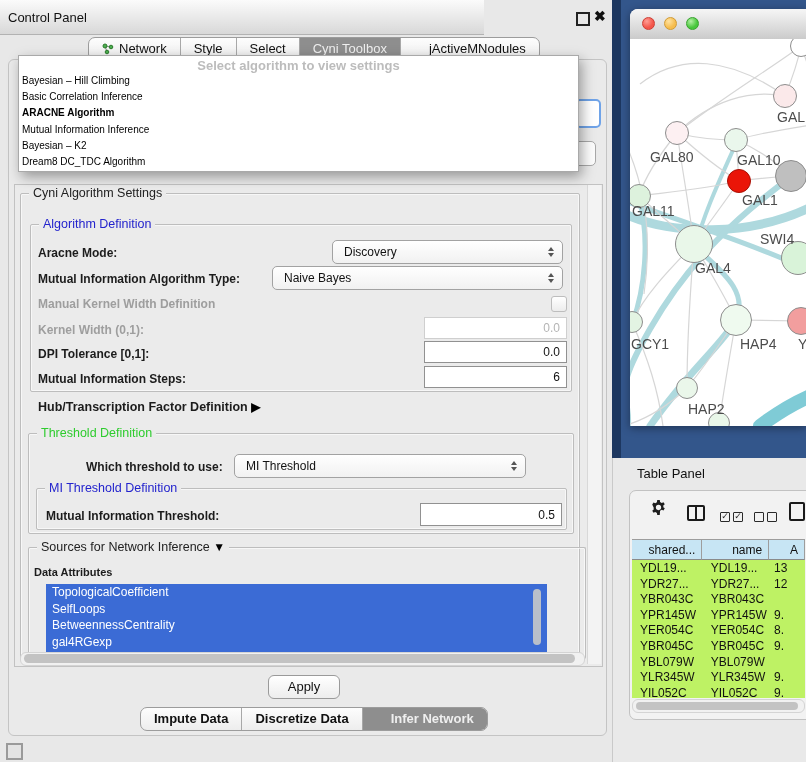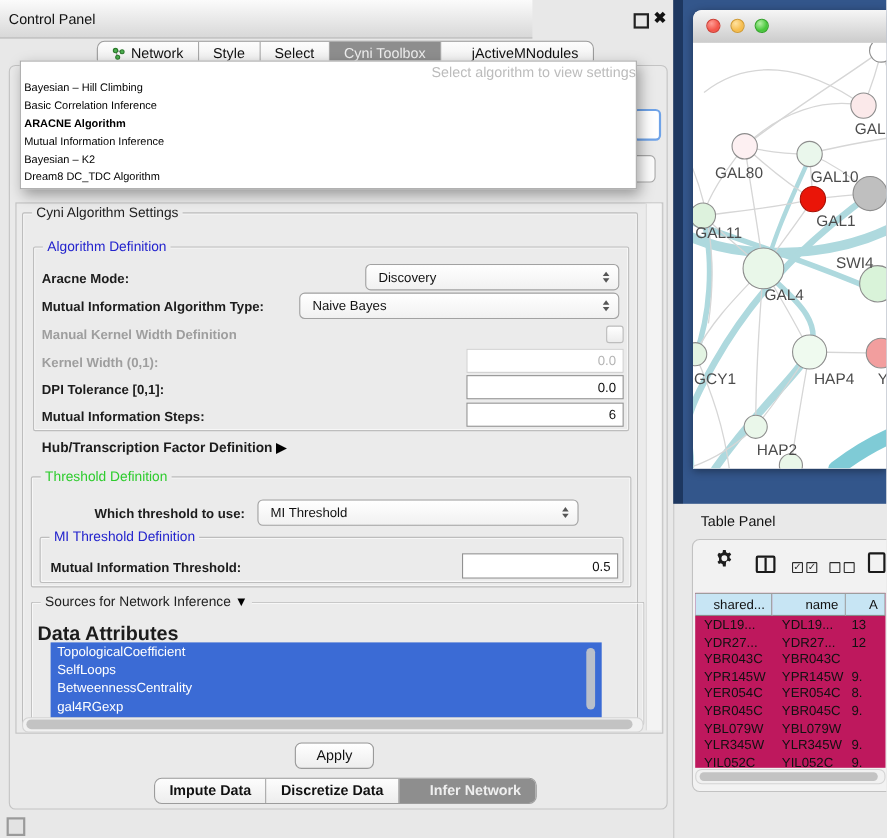--- a/index.html
+++ b/index.html
@@ -20,21 +20,21 @@
   .tab.sel{background:#8e8e8e;color:#efefef;}
   #top-tabs{left:88px;top:37px;}
   #bottom-tabs{left:140px;top:707px;font-weight:bold;}
   #bottom-tabs .tab{font-weight:bold;}
   
   #inner-panel{position:absolute;left:8px;top:59px;width:597px;height:675px;background:#eaeaea;
     border:1px solid #c4c4c4;border-radius:6px;}
   
   #algo-dd{position:absolute;left:18px;top:55px;width:559px;height:115px;background:#fff;
     border:1px solid #a9a9a9;box-shadow:3px 5px 12px rgba(0,0,0,.35);z-index:40;}
-  #dd-prompt{text-align:right;color:#bcbcbc;font-size:13px;padding-top:2px;height:15px;}
+  #dd-prompt{text-align:center;color:#bcbcbc;font-size:13px;padding-top:2px;height:15px;font-weight:bold;}
   .dd-item{font-size:10px;color:#000;padding:1px 0 1px 3px;height:14.2px;line-height:14px;white-space:nowrap;}
   .dd-item.bold{font-weight:bold;}
   
   #combo-sliver1{position:absolute;left:575px;top:99px;width:22px;height:25px;background:#fff;border:2px solid #6fa3e8;border-radius:5px;z-index:5;}
   #combo-sliver2{position:absolute;left:572px;top:141px;width:22px;height:23px;background:#fcfcfc;border:1px solid #a8a8a8;border-radius:5px;z-index:5;}
   
   #settings-outer{position:absolute;left:14px;top:184px;width:587px;height:481px;background:#ebebeb;border:1px solid #c2c2c2;}
   .group{position:absolute;border:1px solid #bdbdbd;border-radius:2px;box-shadow:inset 0 0 0 1px rgba(255,255,255,.6);}
   .gtitle{position:absolute;top:-8px;left:8px;background:#ebebeb;padding:0 4px;font-size:12.5px;color:#222;white-space:nowrap;}
   .gtitle.blue{color:#2323cd;}
@@ -75,21 +75,21 @@
   .node{position:absolute;border-radius:50%;border:1.5px solid #8d8d8d;box-sizing:border-box;}
   .nlabel{position:absolute;font-size:14px;color:#4c4c4c;white-space:nowrap;}
   
   #tp-title{position:absolute;left:637px;top:466px;font-size:13px;color:#111;}
   #tp-box{position:absolute;left:629px;top:490px;width:177px;height:228px;background:#f2f2f2;border:1px solid #c2c2c2;border-radius:7px 0 0 7px;}
   .tool{position:absolute;top:14px;}
   #col-icon{width:14px;height:12px;border:2px solid #1a1a1a;border-radius:2px;}
   #col-icon div{width:2px;height:12px;background:#1a1a1a;margin:0 auto;}
   .cb-ico{display:inline-block;width:8px;height:8px;border:1.5px solid #2a2a2a;border-radius:1px;font-size:9px;line-height:7px;color:#2a2a2a;text-align:center;margin-right:3px;vertical-align:middle;}
   #page-icon{width:12px;height:15px;border:2px solid #1a1a1a;border-radius:2px;}
-  #table{position:absolute;left:2px;top:48px;width:173px;height:158px;background:#be185d;overflow:hidden;border-top:1px solid #9d9d9d;}
+  #table{position:absolute;left:2px;top:48px;width:173px;height:158px;background:#bef264;overflow:hidden;border-top:1px solid #9d9d9d;}
   .thead{display:flex;}
   .th{background:#c7e5f4;border-right:1px solid #9d9d9d;border-bottom:1px solid #8a8a8a;
       font-size:12px;color:#111;text-align:right;padding:3px 6px 3px 0;box-sizing:border-box;height:20px;}
   .trow{display:flex;height:15.6px;}
   .td{font-size:12px;color:#111;padding:1px 0 0 8px;box-sizing:border-box;white-space:nowrap;overflow:hidden;}
   .c1{width:81px;}.c2{width:77px;}.c3{width:40px;padding-left:4px!important;}
   #tbl-hscroll{left:2px;top:208px;width:171px;height:12px;}
   #tbl-hthumb{left:3px;top:2px;width:162px;height:8px;}
   #attr-hscroll{left:20px;top:652px;width:563px;height:12px;}
   #attr-hthumb{left:3px;top:1px;width:551px;height:9px;}
@@ -202,21 +202,21 @@
     </div>
     <span class="lbl" style="left:46px;top:509px;">Mutual Information Threshold:</span>
     <input class="field" style="left: 420px; top: 503px; width: 142px; height: 23px;" value="0.5">
 
     <div class="group" style="left:28px;top:547px;width:556px;height:111px;border-bottom:none;">
       <span class="gtitle">
         <span>Sources for Network Inference</span>
         <span class="toggle-arrow">▼</span>
       </span>
     </div>
-    <span class="lbl" style="left:34px;top:566px;font-size:18px;">Data Attributes</span>
+    <span class="lbl" style="left:34px;top:566px;font-size:11px;">Data Attributes</span>
     <div id="attr-list">
 
     <div class="attr-item">TopologicalCoefficient</div>
         <div class="attr-item">SelfLoops</div>
         <div class="attr-item">BetweennessCentrality</div>
         <div class="attr-item">gal4RGexp</div>
       </div>
     <div id="attr-scroll"></div>
     <div class="hscroll" id="attr-hscroll">
       <div class="hthumb" id="attr-hthumb"></div>

